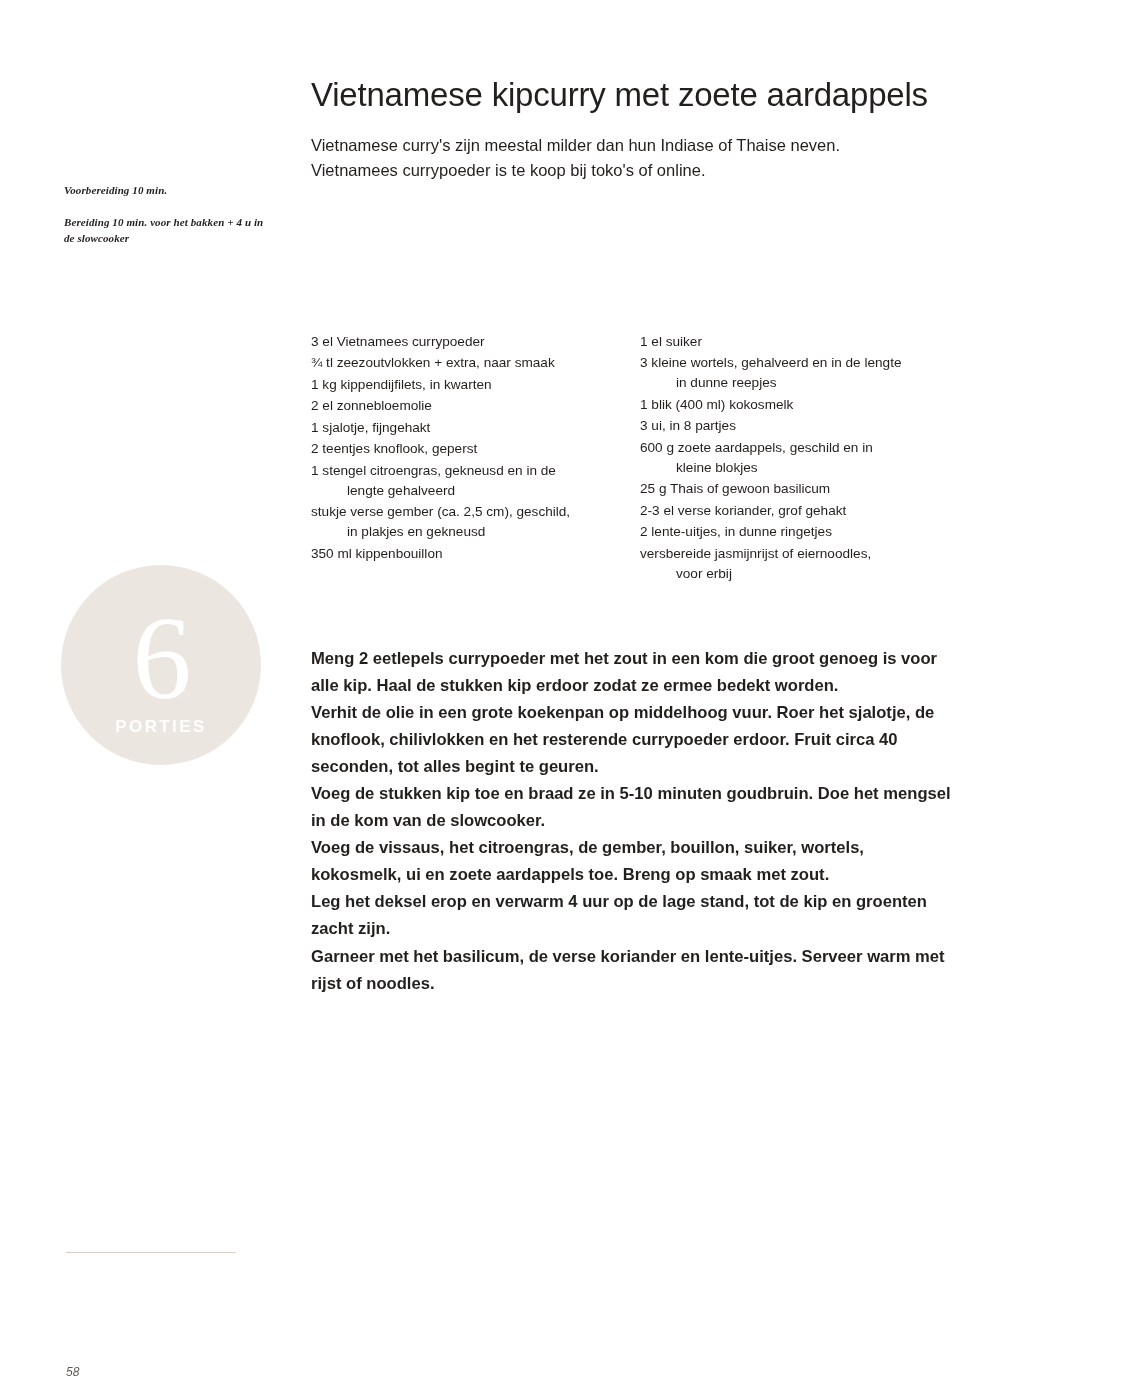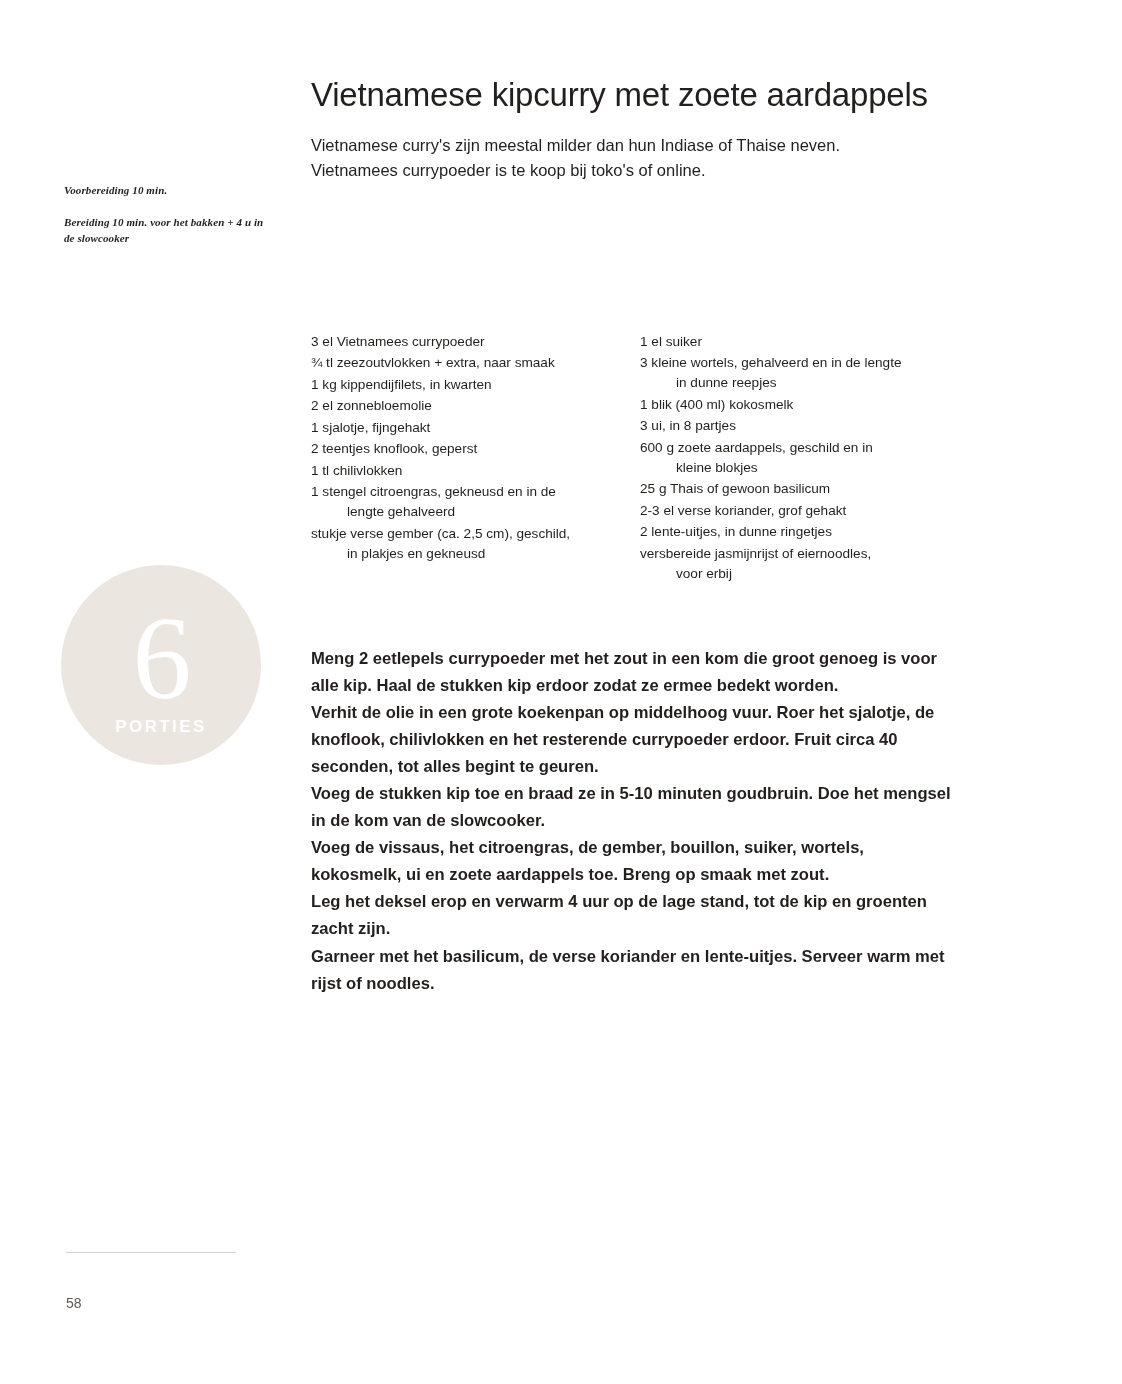--- a/index.html
+++ b/index.html
@@ -141,23 +141,24 @@
     position: absolute;
     left: 66px;
     top: 1252px;
     width: 170px;
     height: 1px;
     background: #d9cfc7;
   }
   .page-number {
     position: absolute;
     left: 66px;
-    top: 1295px;
-    font-size: 14px;
+    top: 1365px;
+    font-size: 12px;
     color: #5d5955;
+    font-style: italic;
   }
 </style>
 </head>
 <body>
 
 <div class="left-col">
   <div class="prep-line">Voorbereiding 10 min.</div>
   <div class="prep-line last">Bereiding 10 min. voor het bakken + 4 u in de slowcooker</div>
 </div>
 
@@ -173,23 +174,23 @@
 
 <div class="ingredients">
   <div class="ing-col">
     <ul id="ing-left">
         <li>3 el Vietnamees currypoeder</li>
         <li>¾ tl zeezoutvlokken + extra, naar smaak</li>
         <li>1 kg kippendijfilets, in kwarten</li>
         <li>2 el zonnebloemolie</li>
         <li>1 sjalotje, fijngehakt</li>
         <li>2 teentjes knoflook, geperst</li>
-        <li>1 tl chilivlokken</li>
         <li>1 stengel citroengras, gekneusd en in de<span class="cont">lengte gehalveerd</span></li>
         <li>stukje verse gember (ca. 2,5 cm), geschild,<span class="cont">in plakjes en gekneusd</span></li>
+        <li>350 ml kippenbouillon</li>
       </ul>
   </div>
   <div class="ing-col">
     <ul id="ing-right">
         <li>1 el suiker</li>
         <li>3 kleine wortels, gehalveerd en in de lengte<span class="cont">in dunne reepjes</span></li>
         <li>1 blik (400 ml) kokosmelk</li>
         <li>3 ui, in 8 partjes</li>
         <li>600 g zoete aardappels, geschild en in<span class="cont">kleine blokjes</span></li>
         <li>25 g Thais of gewoon basilicum</li>

